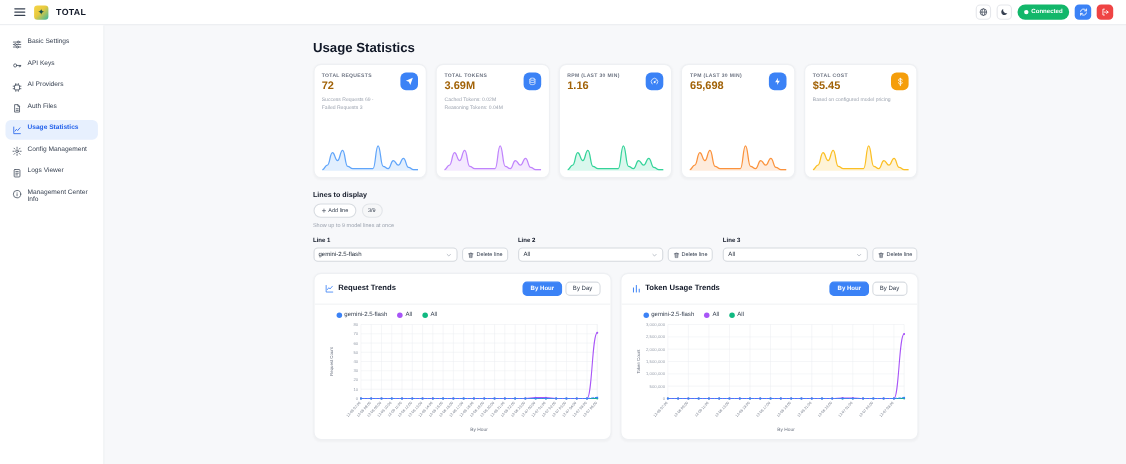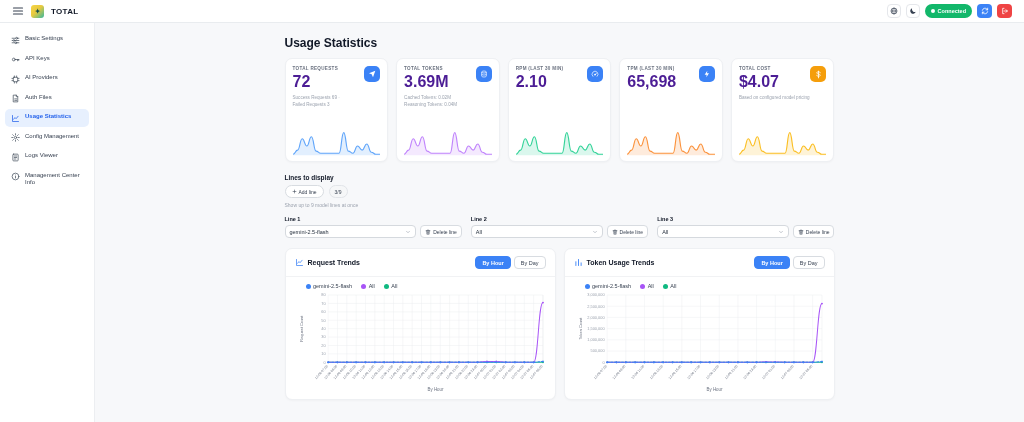--- a/index.html
+++ b/index.html
@@ -30,21 +30,21 @@
   .side-item.active .s-ico { color:#2563eb; }
 
   .main { flex:1; overflow:hidden; }
   .content { width:550px; margin:13px auto 0; }
   .page-title { font-size:12px; font-weight:bold; color:#111827; margin-bottom:8px; }
 
   
   .cards { display:grid; grid-template-columns:repeat(5,1fr); gap:8px; margin-bottom:12px; }
   .card { position:relative; background:#fff; border:1px solid #eef0f3; border-radius:7px; padding:7px 7px 5px; height:104px; display:flex; flex-direction:column; box-shadow:0 1px 2px rgba(16,24,40,.03); }
   .card-label { font-size:4.6px; font-weight:bold; letter-spacing:.3px; color:#6b7280; text-transform:uppercase; margin-bottom:2px; padding-right:20px; }
-  .card-value { font-size:16px; font-weight:bold; color:#4c1d95; margin-bottom:3px; }
+  .card-value { font-size:10px; font-weight:bold; color:#a16207; margin-bottom:3px; }
   .card-sub { font-size:4.6px; color:#9ca3af; line-height:1.6; padding-right:4px; }
   .card-icon { position:absolute; top:7px; right:7px; width:16px; height:16px; border-radius:5px; display:flex; align-items:center; justify-content:center; color:#fff; }
   .spark { margin-top:auto; width:100%; height:26px; display:block; }
 
   
   .lp-title { font-size:6.5px; font-weight:bold; color:#111827; margin-bottom:4px; }
   .lp-row { display:flex; align-items:center; gap:5px; margin-bottom:4px; }
   .add-line-btn { display:flex; align-items:center; gap:2px; background:#fff; border:1px solid #d8dce1; border-radius:8px; font-size:5px; color:#374151; padding:2.5px 6px; cursor:pointer; font-family:inherit; }
   .count-badge { border:1px solid #e2e5e9; background:#f6f7f8; border-radius:8px; font-size:5px; color:#374151; padding:2.5px 5px; }
   .lp-hint { font-size:5px; color:#9ca3af; margin-bottom:8px; }
@@ -240,21 +240,21 @@
                   <path d="M5 12v6c0 1.7 3.1 3 7 3s7-1.3 7-3v-6"></path>
                 </svg>
               </div>
               <svg viewBox="0 0 100 30" preserveAspectRatio="none" class="spark">
                 <path d="M0.00 28.00 C2.63 28.00 2.63 23.24 5.26 23.24 C7.89 23.24 7.89 10.14 10.53 10.14 C13.16 10.14 13.16 18.48 15.79 18.48 C18.42 18.48 18.42 7.76 21.05 7.76 C23.68 7.76 23.68 24.43 26.32 24.43 C28.95 24.43 28.95 26.81 31.58 26.81 C34.21 26.81 34.21 26.81 36.84 26.81 C39.47 26.81 39.47 26.81 42.11 26.81 C44.74 26.81 44.74 26.81 47.37 26.81 C50.00 26.81 50.00 26.81 52.63 26.81 C55.26 26.81 55.26 3.00 57.89 3.00 C60.53 3.00 60.53 24.43 63.16 24.43 C65.79 24.43 65.79 26.81 68.42 26.81 C71.05 26.81 71.05 18.48 73.68 18.48 C76.32 18.48 76.32 23.24 78.95 23.24 C81.58 23.24 81.58 16.10 84.21 16.10 C86.84 16.10 86.84 25.62 89.47 25.62 C92.11 25.62 92.11 28.00 94.74 28.00 C97.37 28.00 97.37 28.00 100.00 28.00 L100 29 L0 29 Z" fill="#c084fc" fill-opacity="0.18" stroke="none"></path>
                 <path d="M0.00 28.00 C2.63 28.00 2.63 23.24 5.26 23.24 C7.89 23.24 7.89 10.14 10.53 10.14 C13.16 10.14 13.16 18.48 15.79 18.48 C18.42 18.48 18.42 7.76 21.05 7.76 C23.68 7.76 23.68 24.43 26.32 24.43 C28.95 24.43 28.95 26.81 31.58 26.81 C34.21 26.81 34.21 26.81 36.84 26.81 C39.47 26.81 39.47 26.81 42.11 26.81 C44.74 26.81 44.74 26.81 47.37 26.81 C50.00 26.81 50.00 26.81 52.63 26.81 C55.26 26.81 55.26 3.00 57.89 3.00 C60.53 3.00 60.53 24.43 63.16 24.43 C65.79 24.43 65.79 26.81 68.42 26.81 C71.05 26.81 71.05 18.48 73.68 18.48 C76.32 18.48 76.32 23.24 78.95 23.24 C81.58 23.24 81.58 16.10 84.21 16.10 C86.84 16.10 86.84 25.62 89.47 25.62 C92.11 25.62 92.11 28.00 94.74 28.00 C97.37 28.00 97.37 28.00 100.00 28.00" fill="none" stroke="#c084fc" stroke-width="1.3" stroke-linecap="round"></path>
               </svg>
             </div>
             <div class="card">
               <div class="card-label">RPM (LAST 30 MIN)</div>
-              <div class="card-value">2.10</div>
+              <div class="card-value">1.16</div>
               <div class="card-icon" style="background: rgb(59, 130, 246);">
                 <svg width="8" height="8" viewBox="0 0 24 24" fill="none" stroke="currentColor" stroke-width="2" stroke-linecap="round">
                   <path d="M5.5 19a9 9 0 1 1 13 0"></path>
                   <path d="M12 14l4.5-4.5"></path>
                   <circle cx="12" cy="14" r="1.6" fill="currentColor"></circle>
                 </svg>
               </div>
               <svg viewBox="0 0 100 30" preserveAspectRatio="none" class="spark">
                 <path d="M0.00 28.00 C2.63 28.00 2.63 23.24 5.26 23.24 C7.89 23.24 7.89 10.14 10.53 10.14 C13.16 10.14 13.16 18.48 15.79 18.48 C18.42 18.48 18.42 7.76 21.05 7.76 C23.68 7.76 23.68 24.43 26.32 24.43 C28.95 24.43 28.95 26.81 31.58 26.81 C34.21 26.81 34.21 26.81 36.84 26.81 C39.47 26.81 39.47 26.81 42.11 26.81 C44.74 26.81 44.74 26.81 47.37 26.81 C50.00 26.81 50.00 26.81 52.63 26.81 C55.26 26.81 55.26 3.00 57.89 3.00 C60.53 3.00 60.53 24.43 63.16 24.43 C65.79 24.43 65.79 26.81 68.42 26.81 C71.05 26.81 71.05 18.48 73.68 18.48 C76.32 18.48 76.32 23.24 78.95 23.24 C81.58 23.24 81.58 16.10 84.21 16.10 C86.84 16.10 86.84 25.62 89.47 25.62 C92.11 25.62 92.11 28.00 94.74 28.00 C97.37 28.00 97.37 28.00 100.00 28.00 L100 29 L0 29 Z" fill="#34d399" fill-opacity="0.18" stroke="none"></path>
                 <path d="M0.00 28.00 C2.63 28.00 2.63 23.24 5.26 23.24 C7.89 23.24 7.89 10.14 10.53 10.14 C13.16 10.14 13.16 18.48 15.79 18.48 C18.42 18.48 18.42 7.76 21.05 7.76 C23.68 7.76 23.68 24.43 26.32 24.43 C28.95 24.43 28.95 26.81 31.58 26.81 C34.21 26.81 34.21 26.81 36.84 26.81 C39.47 26.81 39.47 26.81 42.11 26.81 C44.74 26.81 44.74 26.81 47.37 26.81 C50.00 26.81 50.00 26.81 52.63 26.81 C55.26 26.81 55.26 3.00 57.89 3.00 C60.53 3.00 60.53 24.43 63.16 24.43 C65.79 24.43 65.79 26.81 68.42 26.81 C71.05 26.81 71.05 18.48 73.68 18.48 C76.32 18.48 76.32 23.24 78.95 23.24 C81.58 23.24 81.58 16.10 84.21 16.10 C86.84 16.10 86.84 25.62 89.47 25.62 C92.11 25.62 92.11 28.00 94.74 28.00 C97.37 28.00 97.37 28.00 100.00 28.00" fill="none" stroke="#34d399" stroke-width="1.3" stroke-linecap="round"></path>
@@ -268,21 +268,21 @@
                   <path d="M13 2L5 14h6l-1 8 8-12h-6l1-8z"></path>
                 </svg>
               </div>
               <svg viewBox="0 0 100 30" preserveAspectRatio="none" class="spark">
                 <path d="M0.00 28.00 C2.63 28.00 2.63 23.24 5.26 23.24 C7.89 23.24 7.89 10.14 10.53 10.14 C13.16 10.14 13.16 18.48 15.79 18.48 C18.42 18.48 18.42 7.76 21.05 7.76 C23.68 7.76 23.68 24.43 26.32 24.43 C28.95 24.43 28.95 26.81 31.58 26.81 C34.21 26.81 34.21 26.81 36.84 26.81 C39.47 26.81 39.47 26.81 42.11 26.81 C44.74 26.81 44.74 26.81 47.37 26.81 C50.00 26.81 50.00 26.81 52.63 26.81 C55.26 26.81 55.26 3.00 57.89 3.00 C60.53 3.00 60.53 24.43 63.16 24.43 C65.79 24.43 65.79 26.81 68.42 26.81 C71.05 26.81 71.05 18.48 73.68 18.48 C76.32 18.48 76.32 23.24 78.95 23.24 C81.58 23.24 81.58 16.10 84.21 16.10 C86.84 16.10 86.84 25.62 89.47 25.62 C92.11 25.62 92.11 28.00 94.74 28.00 C97.37 28.00 97.37 28.00 100.00 28.00 L100 29 L0 29 Z" fill="#fb923c" fill-opacity="0.18" stroke="none"></path>
                 <path d="M0.00 28.00 C2.63 28.00 2.63 23.24 5.26 23.24 C7.89 23.24 7.89 10.14 10.53 10.14 C13.16 10.14 13.16 18.48 15.79 18.48 C18.42 18.48 18.42 7.76 21.05 7.76 C23.68 7.76 23.68 24.43 26.32 24.43 C28.95 24.43 28.95 26.81 31.58 26.81 C34.21 26.81 34.21 26.81 36.84 26.81 C39.47 26.81 39.47 26.81 42.11 26.81 C44.74 26.81 44.74 26.81 47.37 26.81 C50.00 26.81 50.00 26.81 52.63 26.81 C55.26 26.81 55.26 3.00 57.89 3.00 C60.53 3.00 60.53 24.43 63.16 24.43 C65.79 24.43 65.79 26.81 68.42 26.81 C71.05 26.81 71.05 18.48 73.68 18.48 C76.32 18.48 76.32 23.24 78.95 23.24 C81.58 23.24 81.58 16.10 84.21 16.10 C86.84 16.10 86.84 25.62 89.47 25.62 C92.11 25.62 92.11 28.00 94.74 28.00 C97.37 28.00 97.37 28.00 100.00 28.00" fill="none" stroke="#fb923c" stroke-width="1.3" stroke-linecap="round"></path>
               </svg>
             </div>
             <div class="card">
               <div class="card-label">TOTAL COST</div>
-              <div class="card-value">$4.07</div>
+              <div class="card-value">$5.45</div>
               <div class="card-sub">Based on configured model pricing</div>
               <div class="card-icon" style="background: rgb(245, 158, 11);">
                 <svg width="9" height="9" viewBox="0 0 24 24" fill="none" stroke="currentColor" stroke-width="2.2" stroke-linecap="round">
                   <path d="M12 3v18"></path>
                   <path d="M16.5 7.5c0-1.7-2-3-4.5-3s-4.5 1.3-4.5 3 1.6 2.7 4.5 3.3c2.9.6 4.5 1.6 4.5 3.2 0 1.7-2 3-4.5 3s-4.5-1.3-4.5-3"></path>
                 </svg>
               </div>
               <svg viewBox="0 0 100 30" preserveAspectRatio="none" class="spark">
                 <path d="M0.00 28.00 C2.63 28.00 2.63 23.24 5.26 23.24 C7.89 23.24 7.89 10.14 10.53 10.14 C13.16 10.14 13.16 18.48 15.79 18.48 C18.42 18.48 18.42 7.76 21.05 7.76 C23.68 7.76 23.68 24.43 26.32 24.43 C28.95 24.43 28.95 26.81 31.58 26.81 C34.21 26.81 34.21 26.81 36.84 26.81 C39.47 26.81 39.47 26.81 42.11 26.81 C44.74 26.81 44.74 26.81 47.37 26.81 C50.00 26.81 50.00 26.81 52.63 26.81 C55.26 26.81 55.26 3.00 57.89 3.00 C60.53 3.00 60.53 24.43 63.16 24.43 C65.79 24.43 65.79 26.81 68.42 26.81 C71.05 26.81 71.05 18.48 73.68 18.48 C76.32 18.48 76.32 23.24 78.95 23.24 C81.58 23.24 81.58 16.10 84.21 16.10 C86.84 16.10 86.84 25.62 89.47 25.62 C92.11 25.62 92.11 28.00 94.74 28.00 C97.37 28.00 97.37 28.00 100.00 28.00 L100 29 L0 29 Z" fill="#fbbf24" fill-opacity="0.18" stroke="none"></path>
                 <path d="M0.00 28.00 C2.63 28.00 2.63 23.24 5.26 23.24 C7.89 23.24 7.89 10.14 10.53 10.14 C13.16 10.14 13.16 18.48 15.79 18.48 C18.42 18.48 18.42 7.76 21.05 7.76 C23.68 7.76 23.68 24.43 26.32 24.43 C28.95 24.43 28.95 26.81 31.58 26.81 C34.21 26.81 34.21 26.81 36.84 26.81 C39.47 26.81 39.47 26.81 42.11 26.81 C44.74 26.81 44.74 26.81 47.37 26.81 C50.00 26.81 50.00 26.81 52.63 26.81 C55.26 26.81 55.26 3.00 57.89 3.00 C60.53 3.00 60.53 24.43 63.16 24.43 C65.79 24.43 65.79 26.81 68.42 26.81 C71.05 26.81 71.05 18.48 73.68 18.48 C76.32 18.48 76.32 23.24 78.95 23.24 C81.58 23.24 81.58 16.10 84.21 16.10 C86.84 16.10 86.84 25.62 89.47 25.62 C92.11 25.62 92.11 28.00 94.74 28.00 C97.37 28.00 97.37 28.00 100.00 28.00" fill="none" stroke="#fbbf24" stroke-width="1.3" stroke-linecap="round"></path>

